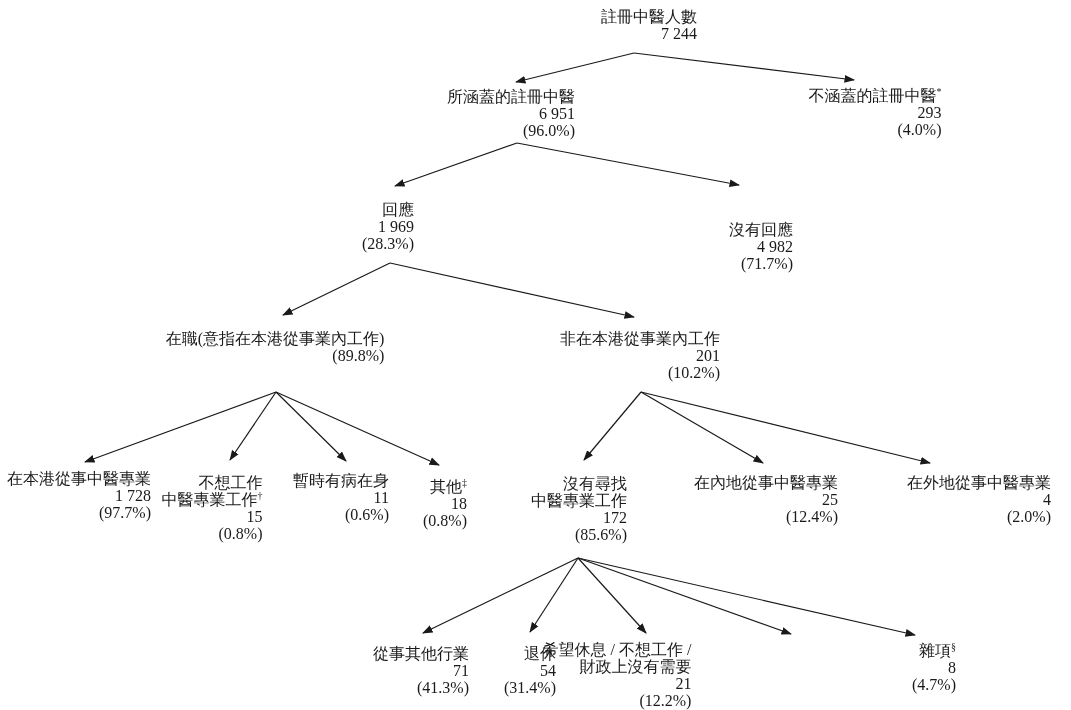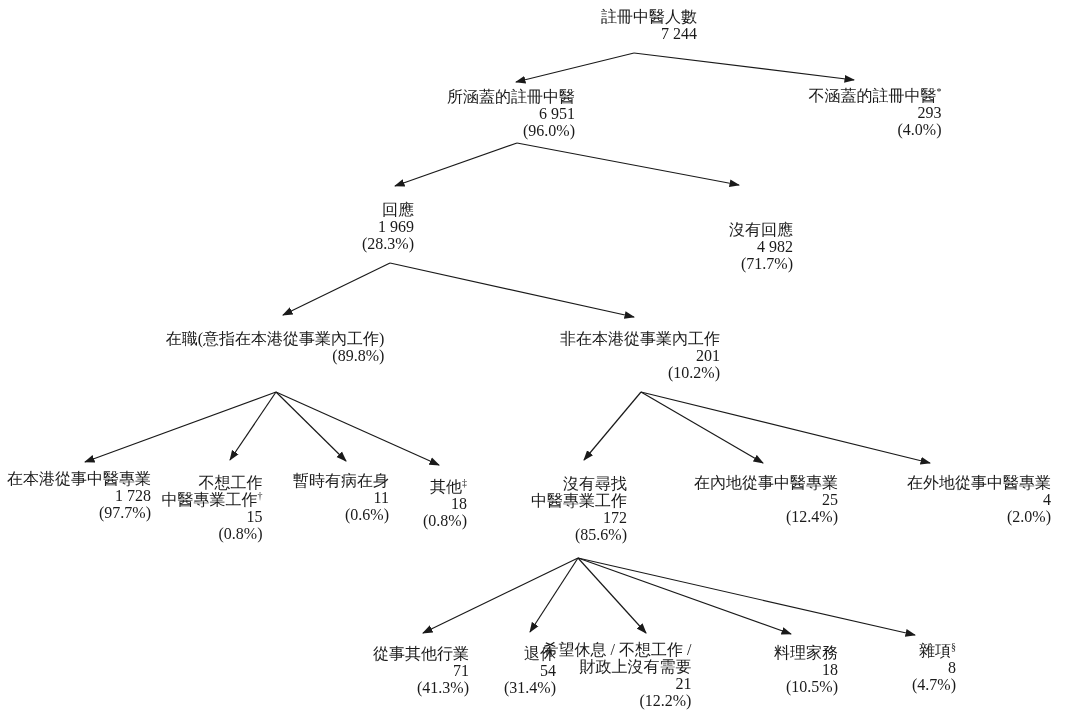--- a/index.html
+++ b/index.html
@@ -167,25 +167,20 @@
     <span class="ln">(31.4%)</span>
   </div>
 
   <div class="node" style="left:617px; top:641px;">
     <span class="ln">希望休息 / 不想工作 /</span>
     <span class="ln">財政上沒有需要</span>
     <span class="ln">21</span>
     <span class="ln">(12.2%)</span>
   </div>
 
-  <div class="node" style="left:806px; top:644px;">
-    <span class="ln">料理家務</span>
-    <span class="ln">18</span>
-    <span class="ln">(10.5%)</span>
-  </div>
 
   <div class="node" style="left:934px; top:642px;">
     <span class="ln"><span>雜項</span><sup>§</sup></span>
     <span class="ln">8</span>
     <span class="ln">(4.7%)</span>
   </div>
 
 </div>
 
 </body></html>

